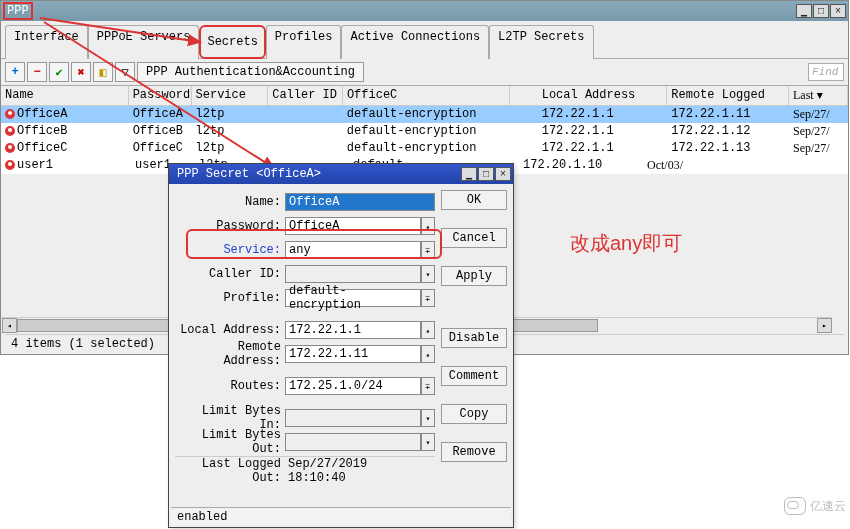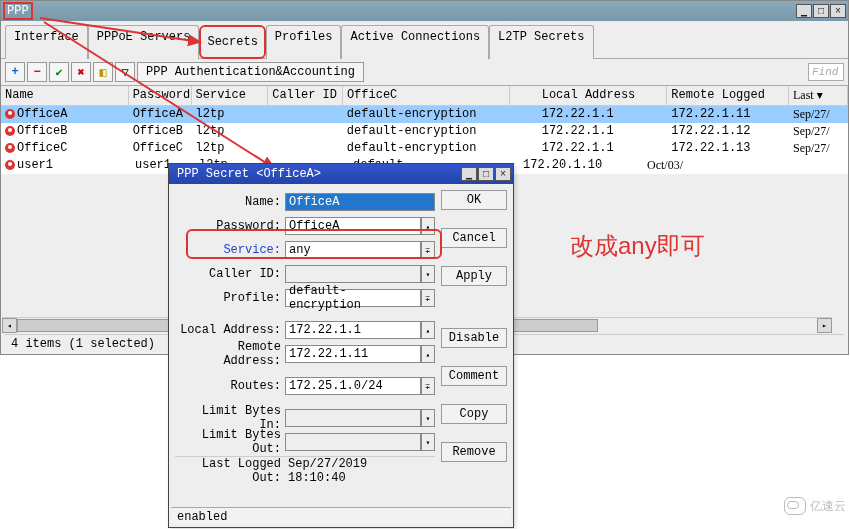--- a/index.html
+++ b/index.html
@@ -52,21 +52,21 @@
 .finp { flex: 1; height: 18px; border: 1px solid #888; background: #fff; padding: 0 3px; display: flex; align-items: center; }
 .finp.sel { background: #27c; color: #fff; }
 .spin, .drop { width: 14px; height: 18px; border: 1px solid #888; background: #eee; display: flex; align-items: center; justify-content: center; font-size: 8px; }
 .svc-hi { position: absolute; border: 2px solid #d33; border-radius: 6px; left: 186px; top: 229px; width: 256px; height: 30px; pointer-events: none; }
 .gap { height: 8px; }
 .hr { height: 1px; background: #ccc; margin: 2px 0; }
 .dlg-status { position: absolute; left: 2px; right: 2px; bottom: 2px; height: 18px; border-top: 1px solid #aaa; background: #f2f2f2; padding: 2px 6px; }
 
 .arrow-svg { position: absolute; left: 20px; top: 6px; width: 400px; height: 200px; pointer-events: none; }
 
-.annot { position: absolute; left: 570px; top: 230px; color: #d33; font-size: 24px; font-family: "Microsoft YaHei", sans-serif; }
+.annot { position: absolute; left: 570px; top: 230px; color: #d33; font-size: 20px; font-family: "Microsoft YaHei", sans-serif; }
 .wm { position: absolute; right: 4px; bottom: 14px; color: #bbb; font-size: 14px; font-family: sans-serif; display: flex; align-items: center; gap: 4px; }
 .wm-ico { width: 22px; height: 18px; border: 1px solid #bbb; border-radius: 6px; position: relative; }
 .wm-ico::before { content: ""; position: absolute; width: 10px; height: 6px; border: 1px solid #bbb; border-radius: 4px; left: 2px; top: 3px; }
 </style>
 </head>
 <body>
 
 <div class="main-win">
   <div class="titlebar">
     <span class="title-hi">PPP</span>

